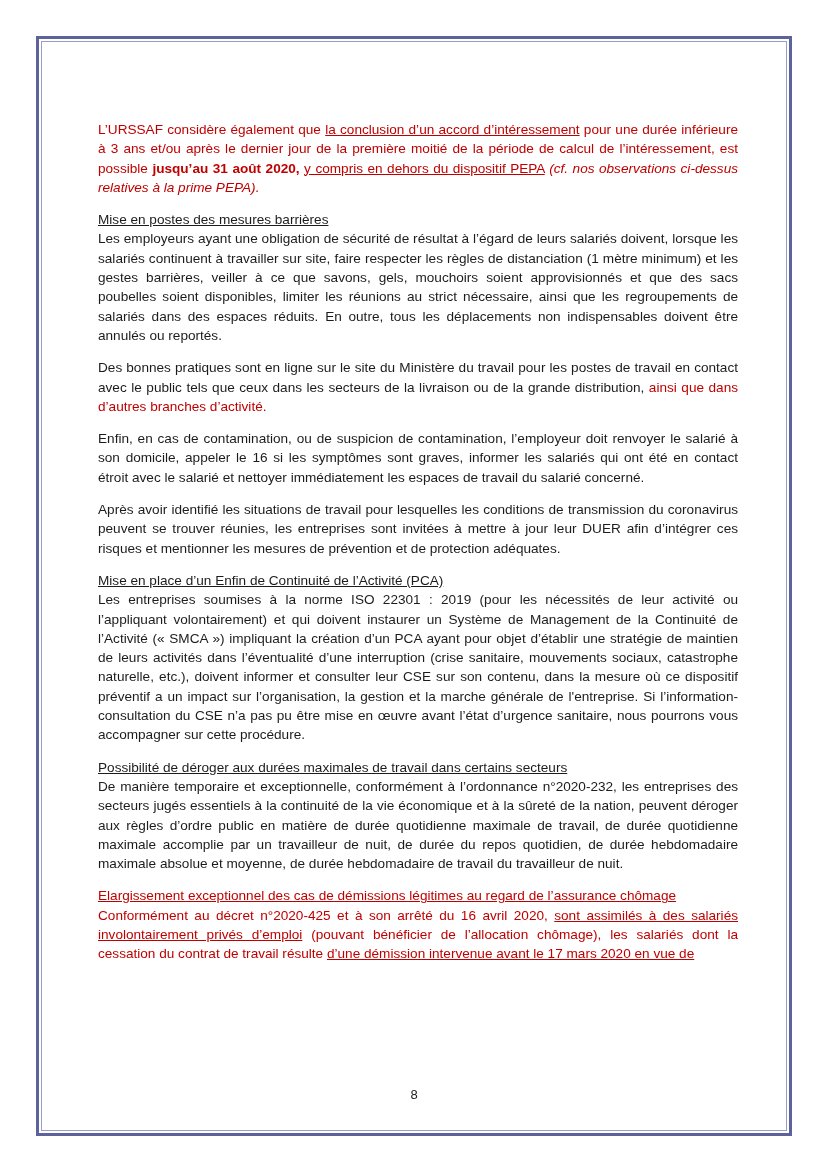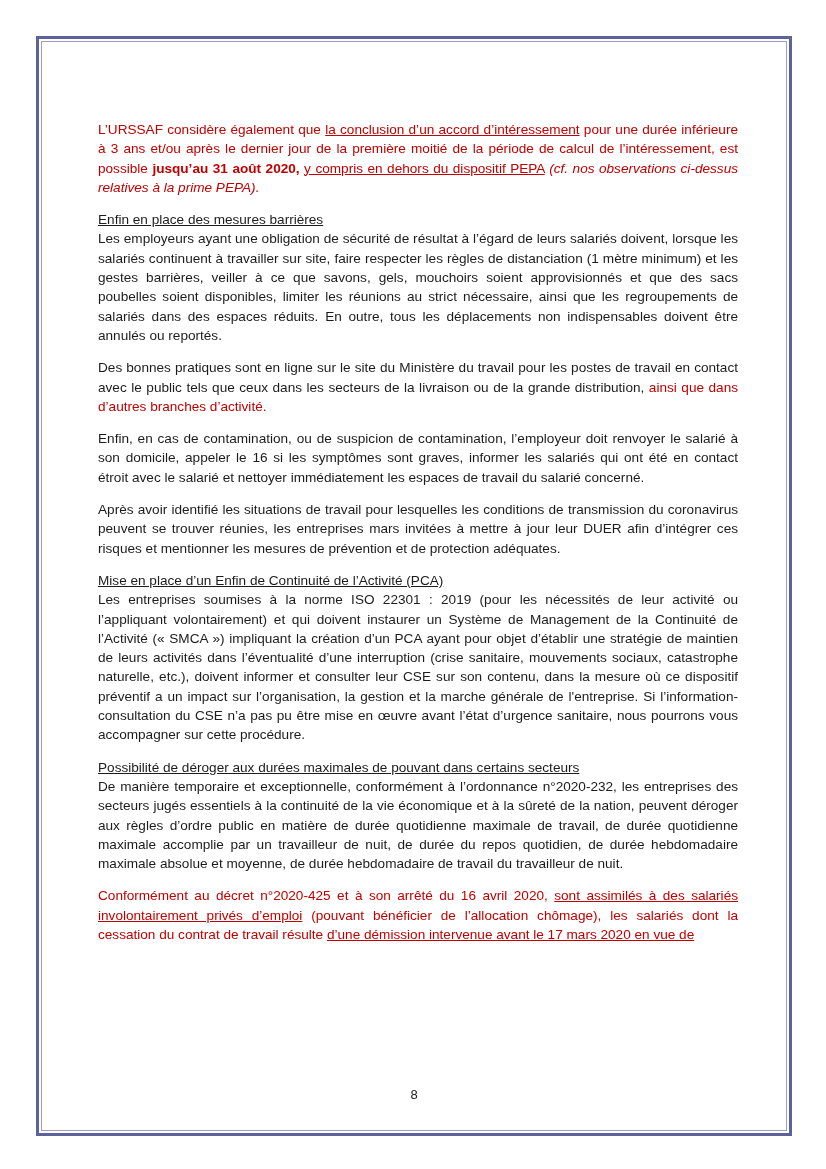--- a/index.html
+++ b/index.html
@@ -64,35 +64,36 @@
 <body>
 
 <div class="page">
   <div class="frame-outer">
     <div class="frame-inner">
 
       <div class="content">
 
         <p class="para red"><span>L’URSSAF considère également que </span><span class="u">la conclusion d’un accord d’intéressement</span><span> pour une durée inférieure à 3 ans et/ou après le dernier jour de la première moitié de la période de calcul de l’intéressement, est possible </span><span class="b">jusqu’au 31 août 2020,</span><span> </span><span class="u">y compris en dehors du dispositif PEPA</span><span> </span><span class="i">(cf. nos observations ci-dessus relatives à la prime PEPA).</span></p>
 
-        <p class="heading">Enfin en place des mesures barrières</p>
+        <p class="heading">Mise en postes des mesures barrières</p>
         <p class="para">Les employeurs ayant une obligation de sécurité de résultat à l’égard de leurs salariés doivent, lorsque les salariés continuent à travailler sur site, faire respecter les règles de distanciation (1 mètre minimum) et les gestes barrières, veiller à ce que savons, gels, mouchoirs soient approvisionnés et que des sacs poubelles soient disponibles, limiter les réunions au strict nécessaire, ainsi que les regroupements de salariés dans des espaces réduits. En outre, tous les déplacements non indispensables doivent être annulés ou reportés.</p>
 
         <p class="para"><span>Des bonnes pratiques sont en ligne sur le site du Ministère du travail pour les postes de travail en contact avec le public tels que ceux dans les secteurs de la livraison ou de la grande distribution, </span><span class="red">ainsi que dans d’autres branches d’activité.</span></p>
 
         <p class="para">Enfin, en cas de contamination, ou de suspicion de contamination, l’employeur doit renvoyer le salarié à son domicile, appeler le 16 si les symptômes sont graves, informer les salariés qui ont été en contact étroit avec le salarié et nettoyer immédiatement les espaces de travail du salarié concerné.</p>
 
-        <p class="para">Après avoir identifié les situations de travail pour lesquelles les conditions de transmission du coronavirus peuvent se trouver réunies, les entreprises mars invitées à mettre à jour leur DUER afin d’intégrer ces risques et mentionner les mesures de prévention et de protection adéquates.</p>
+        <p class="para">Après avoir identifié les situations de travail pour lesquelles les conditions de transmission du coronavirus peuvent se trouver réunies, les entreprises sont invitées à mettre à jour leur DUER afin d’intégrer ces risques et mentionner les mesures de prévention et de protection adéquates.</p>
 
         <p class="heading">Mise en place d’un Enfin de Continuité de l’Activité (PCA)</p>
         <p class="para">Les entreprises soumises à la norme ISO 22301 : 2019 (pour les nécessités de leur activité ou l’appliquant volontairement) et qui doivent instaurer un Système de Management de la Continuité de l’Activité (« SMCA ») impliquant la création d’un PCA ayant pour objet d’établir une stratégie de maintien de leurs activités dans l’éventualité d’une interruption (crise sanitaire, mouvements sociaux, catastrophe naturelle, etc.), doivent informer et consulter leur CSE sur son contenu, dans la mesure où ce dispositif préventif a un impact sur l’organisation, la gestion et la marche générale de l'entreprise. Si l’information-consultation du CSE n’a pas pu être mise en œuvre avant l’état d’urgence sanitaire, nous pourrons vous accompagner sur cette procédure.</p>
 
-        <p class="heading">Possibilité de déroger aux durées maximales de pouvant dans certains secteurs</p>
+        <p class="heading">Possibilité de déroger aux durées maximales de travail dans certains secteurs</p>
         <p class="para">De manière temporaire et exceptionnelle, conformément à l’ordonnance n°2020-232, les entreprises des secteurs jugés essentiels à la continuité de la vie économique et à la sûreté de la nation, peuvent déroger aux règles d’ordre public en matière de durée quotidienne maximale de travail, de durée quotidienne maximale accomplie par un travailleur de nuit, de durée du repos quotidien, de durée hebdomadaire maximale absolue et moyenne, de durée hebdomadaire de travail du travailleur de nuit.</p>
 
+        <p class="heading red">Elargissement exceptionnel des cas de démissions légitimes au regard de l’assurance chômage</p>
         <p class="para red"><span>Conformément au décret n°2020-425 et à son arrêté du 16 avril 2020, </span><span class="u">sont assimilés à des salariés involontairement privés d’emploi</span><span> (pouvant bénéficier de l’allocation chômage), les salariés dont la cessation du contrat de travail résulte </span><span class="u">d’une démission intervenue avant le 17 mars 2020 en vue de</span></p>
 
       </div>
 
       <div class="page-number">8</div>
 
     </div>
   </div>
 </div>
 

